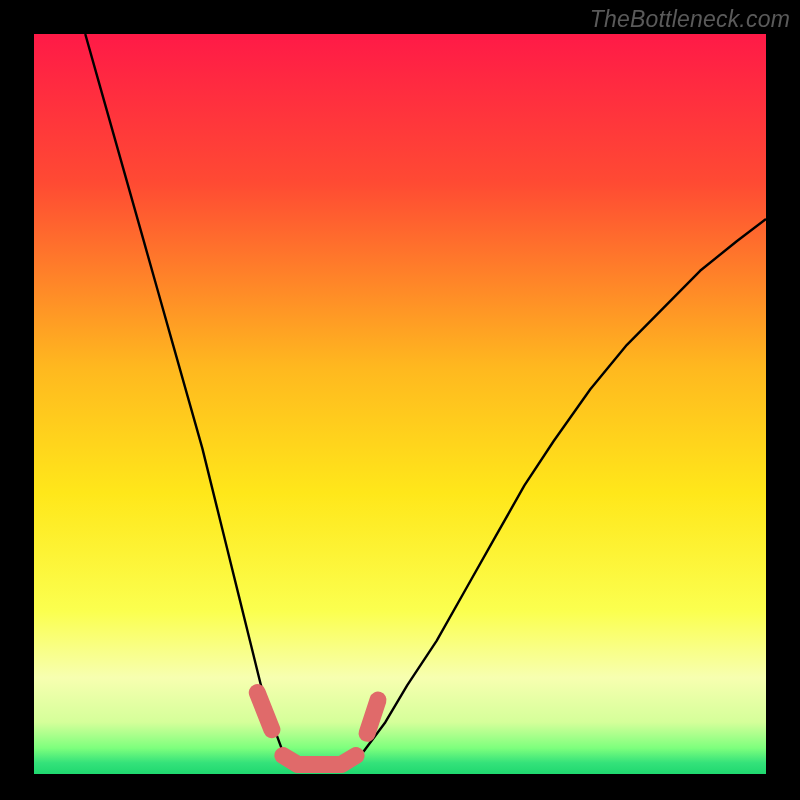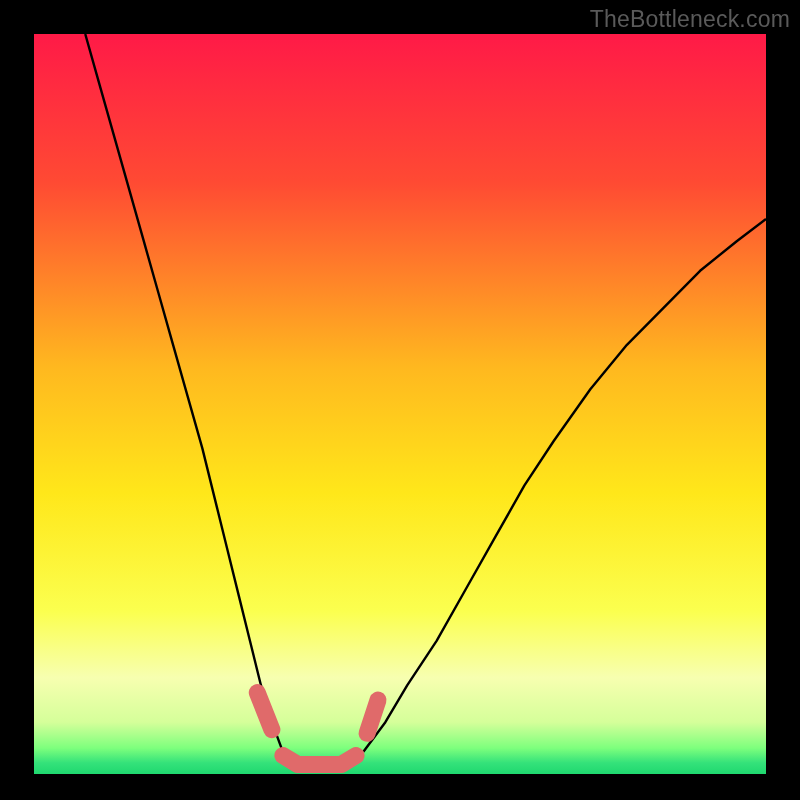--- a/index.html
+++ b/index.html
@@ -11,20 +11,21 @@
     font-family: Arial, Helvetica, sans-serif;
     overflow: hidden;
   }
   .frame {
     position: absolute;
     left: 0;
     top: 0;
     width: 800px;
     height: 800px;
     background: #000;
+    font-style: italic;
   }
   .plot {
     position: absolute;
     left: 34px;
     top: 34px;
     width: 732px;
     height: 740px;
     overflow: hidden;
   }
   .plot svg {

